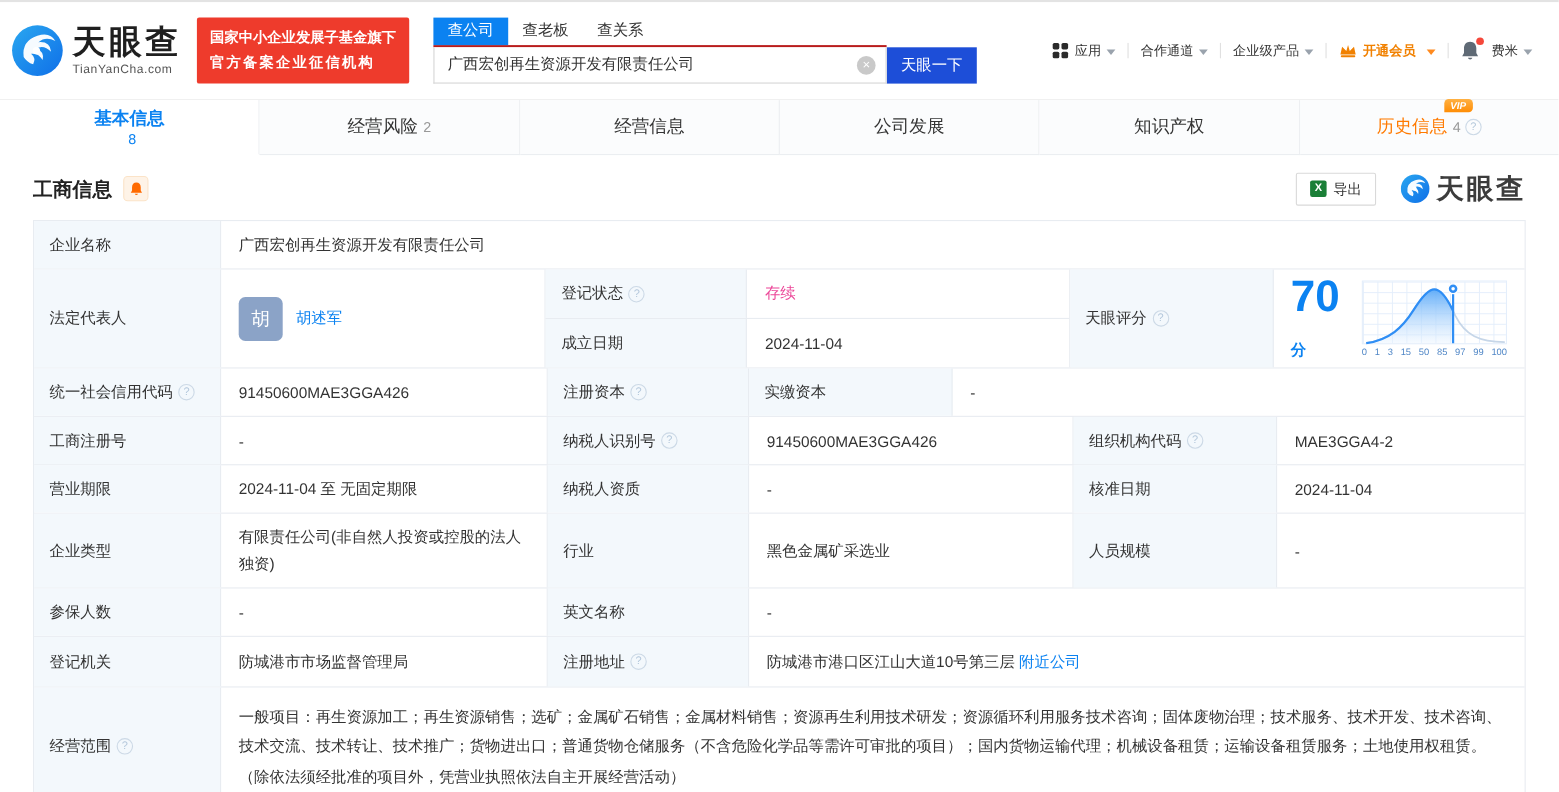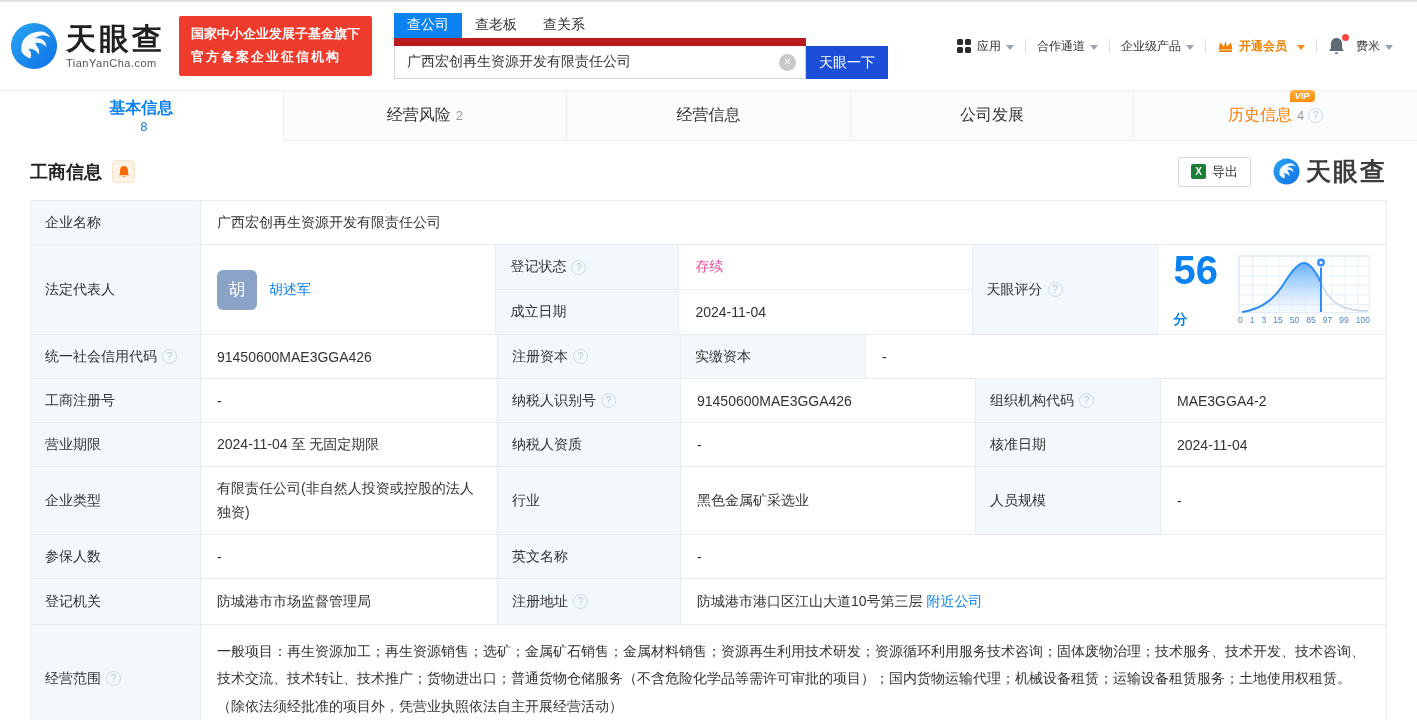--- a/index.html
+++ b/index.html
@@ -9,21 +9,21 @@
   
   .header { height:88px; display:flex; align-items:center; padding:0 24px 0 10px; background:#fff; }
   .logo { display:flex; align-items:center; gap:8px; cursor:pointer; }
   .logo-txt { display:flex; flex-direction:column; line-height:1.1; }
   .logo-cn { font-size:30px; font-weight:bold; color:#1f1f1f; letter-spacing:3px; }
   .logo-en { font-size:11px; color:#555; letter-spacing:.5px; margin-top:2px; }
   .gov-badge { margin-left:14px; background:#ee3b2c; color:#fff; font-size:13px; font-weight:bold; padding:7px 12px; line-height:1.75; border-radius:2px; white-space:nowrap; }
   .gov-badge .l2 { letter-spacing:2px; }
 
   .search-wrap { margin-left:22px; width:494px; }
-  .search-tabs { display:flex; border-bottom:8px solid #b91c1c; width:412px;font-family:Liberation Mono, monospace; }
+  .search-tabs { display:flex; border-bottom:2px solid #b91c1c; width:412px;font-family:Liberation Mono, monospace; }
   .search-tab { font-size:14px; padding:3px 13px 4px; color:#333; cursor:pointer; }
   .search-tab.active { background:#0b82f1; color:#fff; }
   .search-row { display:flex; }
   .search-box { position:relative; width:412px; }
   .search-input { width:100%; height:33px; border:1px solid #d6d6d6; border-top:none; padding:0 32px 0 12px; font-size:14px; color:#333; font-family:inherit; outline:none; }
   .clear-ic { position:absolute; right:10px; top:8px; width:17px; height:17px; border-radius:50%; background:#c9c9c9; color:#fff; font-size:12px; line-height:16px; text-align:center; cursor:pointer; }
   .search-btn { width:82px; height:33px; background:#1d4ed8; color:#fff; font-size:14px; border:none; cursor:pointer; font-family:Liberation Sans, sans-serif; }
 
   .top-nav { margin-left:auto; display:flex; align-items:center; gap:11px; font-size:12px; color:#333; white-space:nowrap; }
   .nav-item { display:flex; align-items:center; cursor:pointer; }
@@ -188,20 +188,23 @@
   </div>
   <div class="mtab">
     <span>经营风险</span>
       <span class="cnt">2</span>
   </div>
   <div class="mtab">
     <span>经营信息</span>
   </div>
   <div class="mtab">
     <span>公司发展</span>
+  </div>
+  <div class="mtab">
+    <span>知识产权</span>
   </div>
   <div class="mtab vip-tab">
     <span class="tab-inner">
       <span class="vip-badge">VIP</span>
       <span>历史信息</span>
         <span class="cnt">4</span>
       <span class="help" style="margin-left:4px">?</span>
     </span>
   </div>
 </div>
@@ -266,21 +269,21 @@
         <div class="cell val">
             <span>2024-11-04</span>
           </div>
       </div>
     </div>
     <div class="cell lbl w5">
       <span>天眼评分</span>
       <span class="help">?</span>
     </div>
     <div class="score-cell">
-      <span class="score-num"><span>56</span><span class="score-unit">分</span></span>
+      <span class="score-num"><span>70</span><span class="score-unit">分</span></span>
       <div class="graph-wrap">
         <div class="graph">
           <svg width="132" height="58" viewBox="0 0 132 58">
             <defs>
               <linearGradient id="fillg" x1="0" y1="0" x2="0" y2="1">
                 <stop offset="0" stop-color="#5aa9f8" stop-opacity="0.95"></stop>
                 <stop offset="1" stop-color="#eaf4ff" stop-opacity="0.45"></stop>
               </linearGradient>
               <clipPath id="leftclip">
                   <rect x="0" y="0" width="82" height="58"></rect>

